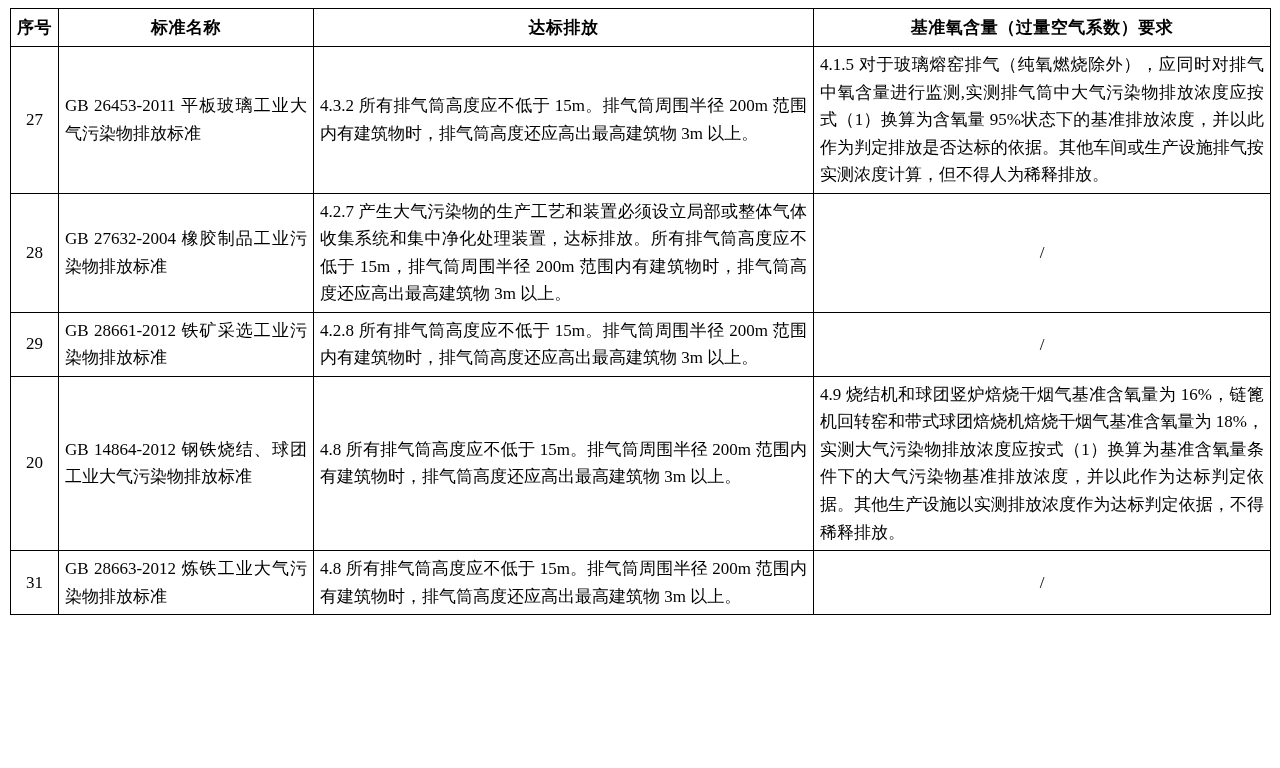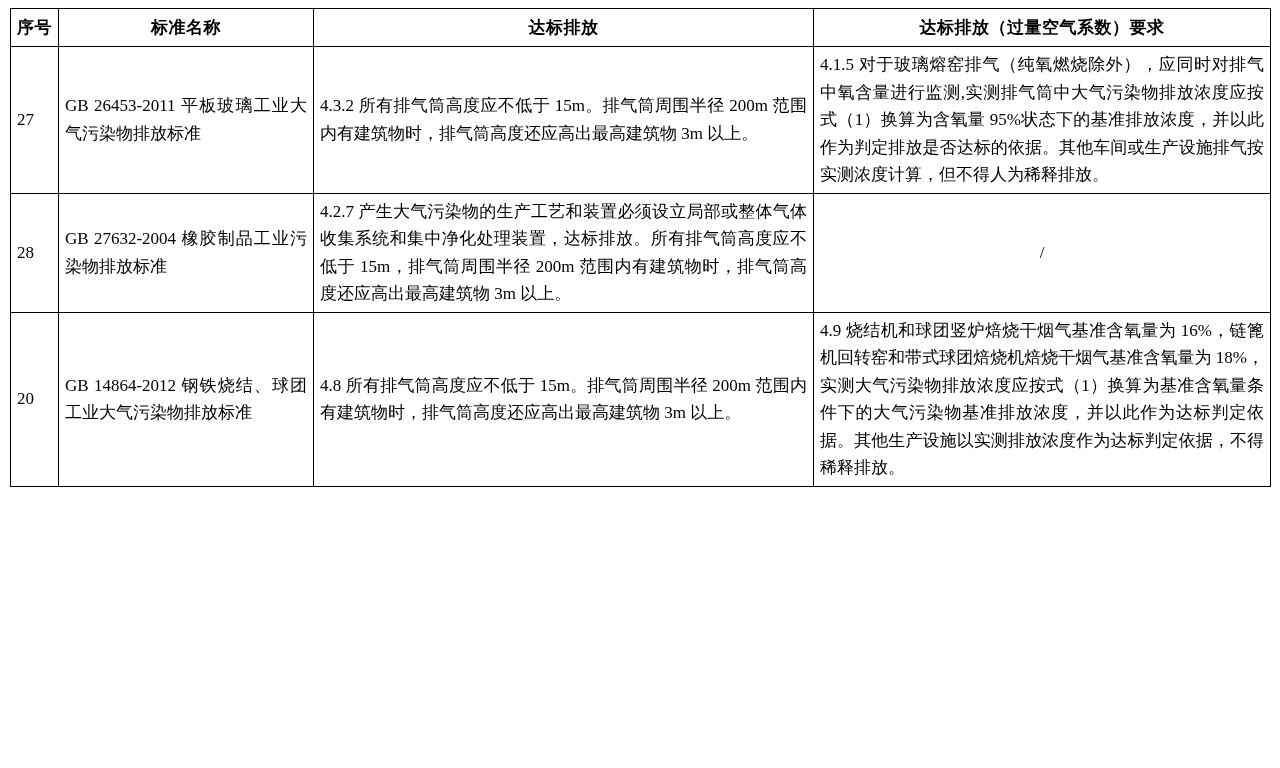--- a/index.html
+++ b/index.html
@@ -40,21 +40,21 @@
     height: 38px;
     padding: 3px 4px;
     letter-spacing: 0.5px;
   }
   col.c-no    { width: 48px; }
   col.c-name  { width: 255px; }
   col.c-height{ width: 500px; }
   col.c-oxy   { width: 457px; }
 
   td.cell-no {
-    text-align: left;
+    text-align: center;
     font-size: 17px;
   }
   td.cell-name {
     font-size: 17px;
     line-height: 1.62;
     text-align: justify;
     text-justify: inter-ideograph;
     padding-left: 10px;
     padding-right: 6px;
   }
@@ -88,37 +88,49 @@
       <col class="c-no">
       <col class="c-name">
       <col class="c-height">
       <col class="c-oxy">
     </colgroup>
     <thead>
       <tr>
         <th>序号</th>
         <th>标准名称</th>
         <th>达标排放</th>
-        <th>达标排放（过量空气系数）要求</th>
+        <th>基准氧含量（过量空气系数）要求</th>
       </tr>
     </thead>
     <tbody>
       <tr>
         <td class="cell-no">27</td>
         <td class="cell-name">GB 26453-2011  平板玻璃工业大气污染物排放标准</td>
         <td class="cell-height">4.3.2  所有排气筒高度应不低于 15m。排气筒周围半径 200m 范围内有建筑物时，排气筒高度还应高出最高建筑物 3m 以上。</td>
         <td class="cell-oxy">4.1.5  对于玻璃熔窑排气（纯氧燃烧除外），应同时对排气中氧含量进行监测,实测排气筒中大气污染物排放浓度应按式（1）换算为含氧量 95%状态下的基准排放浓度，并以此作为判定排放是否达标的依据。其他车间或生产设施排气按实测浓度计算，但不得人为稀释排放。</td>
       </tr>
       <tr>
         <td class="cell-no">28</td>
         <td class="cell-name">GB 27632-2004  橡胶制品工业污染物排放标准</td>
         <td class="cell-height">4.2.7  产生大气污染物的生产工艺和装置必须设立局部或整体气体收集系统和集中净化处理装置，达标排放。所有排气筒高度应不低于 15m，排气筒周围半径 200m 范围内有建筑物时，排气筒高度还应高出最高建筑物 3m 以上。</td>
         <td class="cell-oxy slash">/</td>
       </tr>
       <tr>
+        <td class="cell-no">29</td>
+        <td class="cell-name">GB 28661-2012  铁矿采选工业污染物排放标准</td>
+        <td class="cell-height">4.2.8  所有排气筒高度应不低于 15m。排气筒周围半径 200m 范围内有建筑物时，排气筒高度还应高出最高建筑物 3m 以上。</td>
+        <td class="cell-oxy slash">/</td>
+      </tr>
+      <tr>
         <td class="cell-no">20</td>
         <td class="cell-name">GB 14864-2012  钢铁烧结、球团工业大气污染物排放标准</td>
         <td class="cell-height">4.8  所有排气筒高度应不低于 15m。排气筒周围半径 200m 范围内有建筑物时，排气筒高度还应高出最高建筑物 3m 以上。</td>
         <td class="cell-oxy">4.9  烧结机和球团竖炉焙烧干烟气基准含氧量为 16%，链篦机回转窑和带式球团焙烧机焙烧干烟气基准含氧量为 18%，实测大气污染物排放浓度应按式（1）换算为基准含氧量条件下的大气污染物基准排放浓度，并以此作为达标判定依据。其他生产设施以实测排放浓度作为达标判定依据，不得稀释排放。</td>
+      </tr>
+      <tr>
+        <td class="cell-no">31</td>
+        <td class="cell-name">GB 28663-2012  炼铁工业大气污染物排放标准</td>
+        <td class="cell-height">4.8  所有排气筒高度应不低于 15m。排气筒周围半径 200m 范围内有建筑物时，排气筒高度还应高出最高建筑物 3m 以上。</td>
+        <td class="cell-oxy slash">/</td>
       </tr>
     </tbody>
   </table>
 </div>
 
 </body></html>

